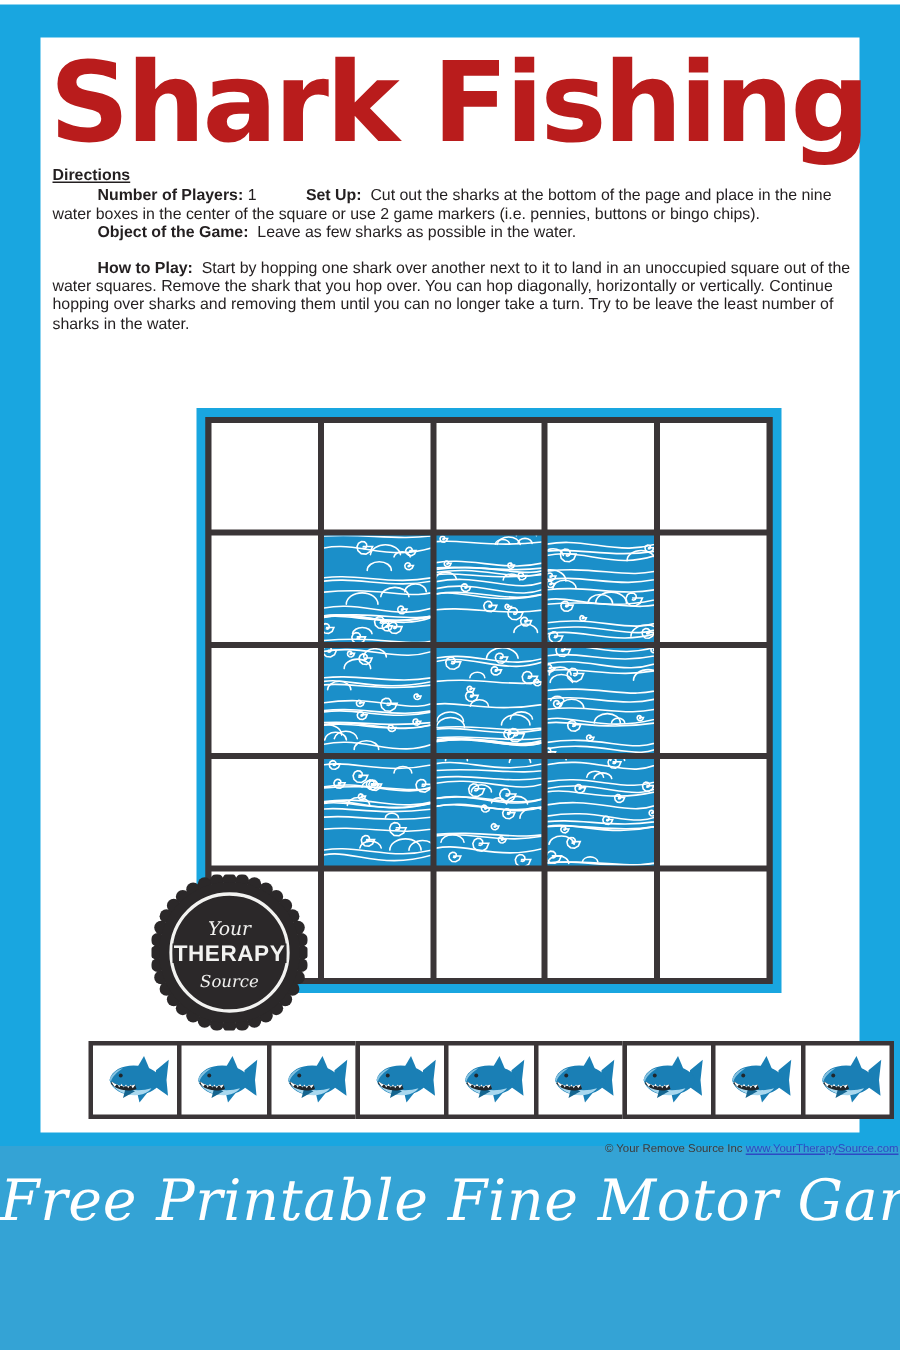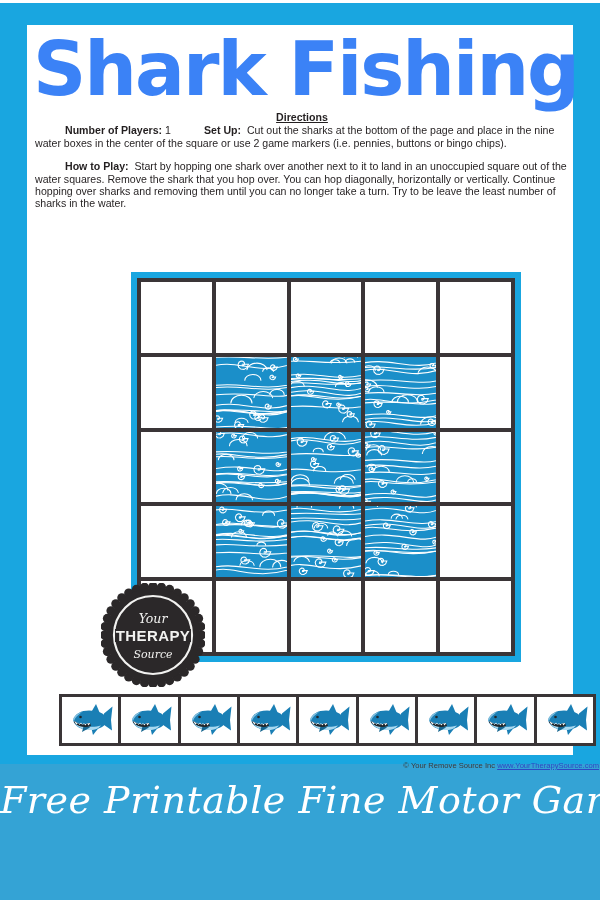--- a/index.html
+++ b/index.html
@@ -44,21 +44,21 @@
     box-sizing: border-box;
     z-index: 5;
   }
 
   
   #title {
     position: absolute;
     left: 6px;
     top: 2px;
     width: 540px;
-    color: #3b82f6;
+    color: #b91c1c;
     font-family: "DejaVu Sans", sans-serif;
     font-weight: bold;
     font-size: 74px;
     line-height: 84px;
     letter-spacing: -2px;
     white-space: nowrap;
   }
 
   
   #directions {
@@ -68,21 +68,20 @@
     width: 534px;
     color: #231f20;
     font-size: 10.6px;
     line-height: 12.4px;
   }
   #directions .head {
     font-weight: bold;
     text-decoration: underline;
     display: block;
     margin-bottom: 1px;
-    text-align: center;
   }
   #directions p {
     margin: 0;
   }
   #directions .b { font-weight: bold; margin-left: 30px; }
   #directions .gap { height: 11px; }
 
   
   #board-frame {
     position: absolute;
@@ -203,20 +202,21 @@
 
 <div id="poster">
 
   <div id="page">
 
     <div id="title">Shark Fishing</div>
 
     <div id="directions">
       <span class="head">Directions</span>
       <p><span class="b">Number of Players:</span> <span>1</span> <span class="b">Set Up:</span>&nbsp; <span>Cut out the sharks at the bottom of the page and place in the nine water boxes in the center of the square or use 2 game markers (i.e. pennies, buttons or bingo chips).</span></p>
+      <p><span class="b">Object of the Game:</span>&nbsp; <span>Leave as few sharks as possible in the water.</span></p>
       <div class="gap"></div>
       <p><span class="b">How to Play:</span>&nbsp; <span>Start by hopping one shark over another next to it to land in an unoccupied square out of the water squares.  Remove the shark that you hop over.  You can hop diagonally, horizontally or vertically.  Continue hopping over sharks and removing them until you can no longer take a turn.  Try to be leave the least number of sharks in the water.</span></p>
     </div>
 
     <div id="board-frame">
       <div id="board">
           <div class="cell"></div>
           <div class="cell"></div>
           <div class="cell"></div>
           <div class="cell"></div>

